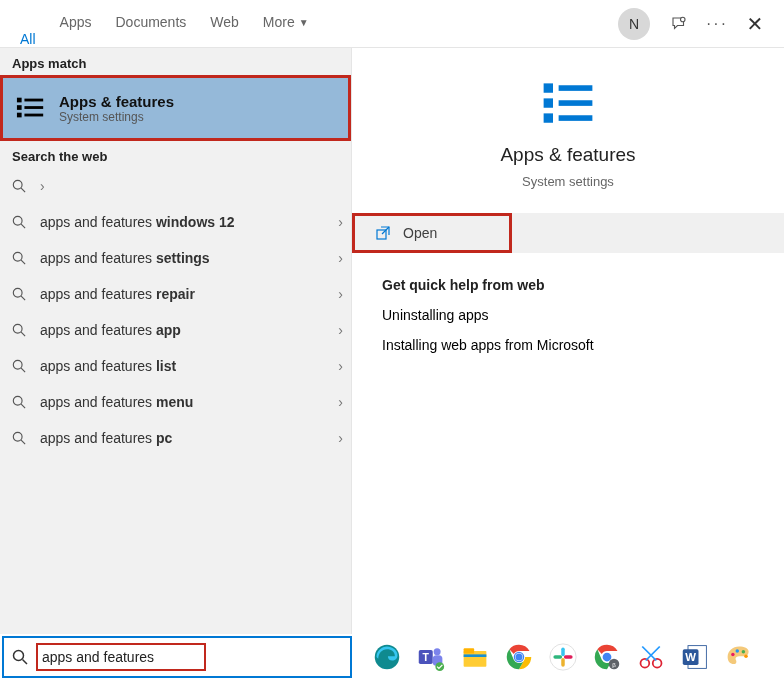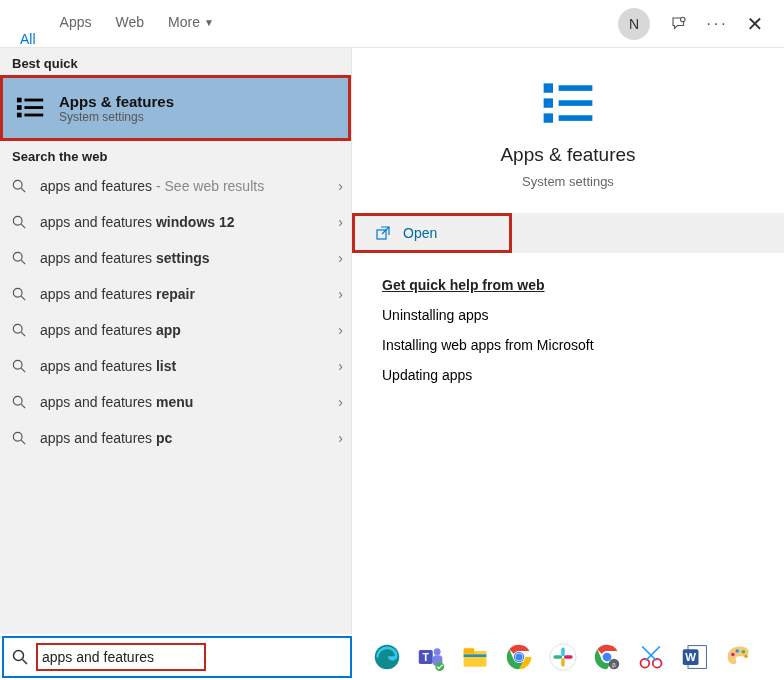--- a/index.html
+++ b/index.html
@@ -37,45 +37,46 @@
   .web-item .bold { font-weight: 600; }
   .web-item .chev { color: #777; font-size: 14px; }
 
   
   .preview-header { display: flex; flex-direction: column; align-items: center; gap: 8px; margin-bottom: 24px; }
   .big-icon { width: 64px; height: 64px; display:flex; align-items:center; justify-content:center; }
   .preview-title { font-size: 19px; font-weight: 400; color: #222; }
   .preview-subtitle { font-size: 13px; color: #666; }
 
   .action-row { height: 40px; background: #f0f0f0; display: flex; align-items: center; position: relative; }
-  .open-btn { height: 40px; width: 160px; border: 3px solid #c1281d; display: flex; align-items: center; padding-left: 20px; gap: 12px; color: #0369a1; cursor:pointer; background:#f0f0f0; }
+  .open-btn { height: 40px; width: 160px; border: 3px solid #c1281d; display: flex; align-items: center; padding-left: 20px; gap: 12px; color: #404040; cursor:pointer; background:#f0f0f0; }
   .open-btn svg { width: 16px; height: 16px; color:#0078d4; }
 
   .help-section { padding: 24px 30px; }
-  .help-title { font-size: 14px; font-weight: 600; margin-bottom: 14px; text-decoration: underline; }
+  .help-title { font-size: 14px; font-weight: 600; margin-bottom: 14px; }
   .help-link { font-size: 14px; color: #000000; margin-bottom: 14px; cursor: pointer; }
 
   
   .bottom-bar { position: absolute; bottom: 0; left: 0; width: 784px; height: 46px; display: flex; align-items: center; background: #fff; }
   .search-box { width: 350px; height: 42px; border: 2px solid #0078d4; display: flex; align-items: center; padding: 0 8px; margin-left: 2px; background:#fff; }
   .search-box .mag { margin-right: 8px; color:#333; }
   .search-input-wrap { border: 2px solid #c1281d; height: 28px; width: 170px; display: flex; align-items: center; padding: 0 4px; }
   .search-input { border: none; outline: none; font-size: 14px; width: 100%; font-family: inherit; color:#222; }
   .taskbar-icons { display: flex; gap: 14px; padding-left: 20px; align-items: center; }
   .tb-icon { width: 30px; height: 30px; border-radius: 3px; display:flex; align-items:center; justify-content:center; cursor:pointer; }
 
   svg { display:block; }
 </style>
 </head>
 <body>
 
 <div class="top-header">
   <div class="tabs">
     <div class="tab active">All</div>
     <div class="tab">Apps</div>
+    <div class="tab">Documents</div>
     <div class="tab">Web</div>
     <div class="tab">
       <span>More</span>
       <span class="more-chevron">▼</span>
     </div>
   </div>
   <div class="header-right">
     <div class="avatar-circle">N</div>
     <div class="header-icon">
       <svg viewBox="0 0 24 24" width="18" height="18" fill="none" stroke="#555" stroke-width="1.5">
@@ -88,21 +89,21 @@
       </div>
     <div class="header-icon">
         <span class="close-x">✕</span>
       </div>
   </div>
 </div>
 
 <div class="columns">
 
   <div class="left-col">
-    <div class="section-label">Best quick</div>
+    <div class="section-label">Apps match</div>
     <div class="best-match">
       <div class="bm-icon">
         <svg viewBox="0 0 32 32" width="30" height="30">
             <g fill="#000">
               <rect x="1" y="5" width="5" height="5"></rect>
               <rect x="1" y="13" width="5" height="5"></rect>
               <rect x="1" y="21" width="5" height="5"></rect>
               <rect x="9" y="6" width="20" height="3"></rect>
               <rect x="9" y="14" width="20" height="3"></rect>
               <rect x="9" y="22" width="20" height="3"></rect>
@@ -117,21 +118,20 @@
 
     <div class="section-label">Search the web</div>
     <div class="web-list">
       <div class="web-item">
         <span class="mag">
             <svg viewBox="0 0 16 16" width="14" height="14" fill="none" stroke="#555" stroke-width="1.3">
               <circle cx="6.5" cy="6.5" r="5"></circle>
               <line x1="10.5" y1="10.5" x2="15" y2="15"></line>
             </svg>
           </span>
-        <span class="txt"><span>apps and features</span><span class="bold"></span><span class="extra"> - See web results</span></span>
         <span class="chev">›</span>
       </div>
       <div class="web-item">
         <span class="mag">
             <svg viewBox="0 0 16 16" width="14" height="14" fill="none" stroke="#555" stroke-width="1.3">
               <circle cx="6.5" cy="6.5" r="5"></circle>
               <line x1="10.5" y1="10.5" x2="15" y2="15"></line>
             </svg>
           </span>
         <span class="txt"><span>apps and features </span><span class="bold">windows 12</span><span class="extra"></span></span>
@@ -226,21 +226,20 @@
             <path d="M14 2L7 9"></path>
           </svg>
         <span>Open</span>
       </div>
     </div>
 
     <div class="help-section">
       <div class="help-title">Get quick help from web</div>
       <div class="help-link">Uninstalling apps</div>
       <div class="help-link">Installing web apps from Microsoft</div>
-      <div class="help-link">Updating apps</div>
     </div>
   </div>
 </div>
 
 <div class="bottom-bar">
   <div class="search-box">
     <span class="mag">
         <svg viewBox="0 0 16 16" width="16" height="16" fill="none" stroke="#333" stroke-width="1.5">
           <circle cx="6.5" cy="6.5" r="5"></circle>
           <line x1="10.5" y1="10.5" x2="15" y2="15"></line>

